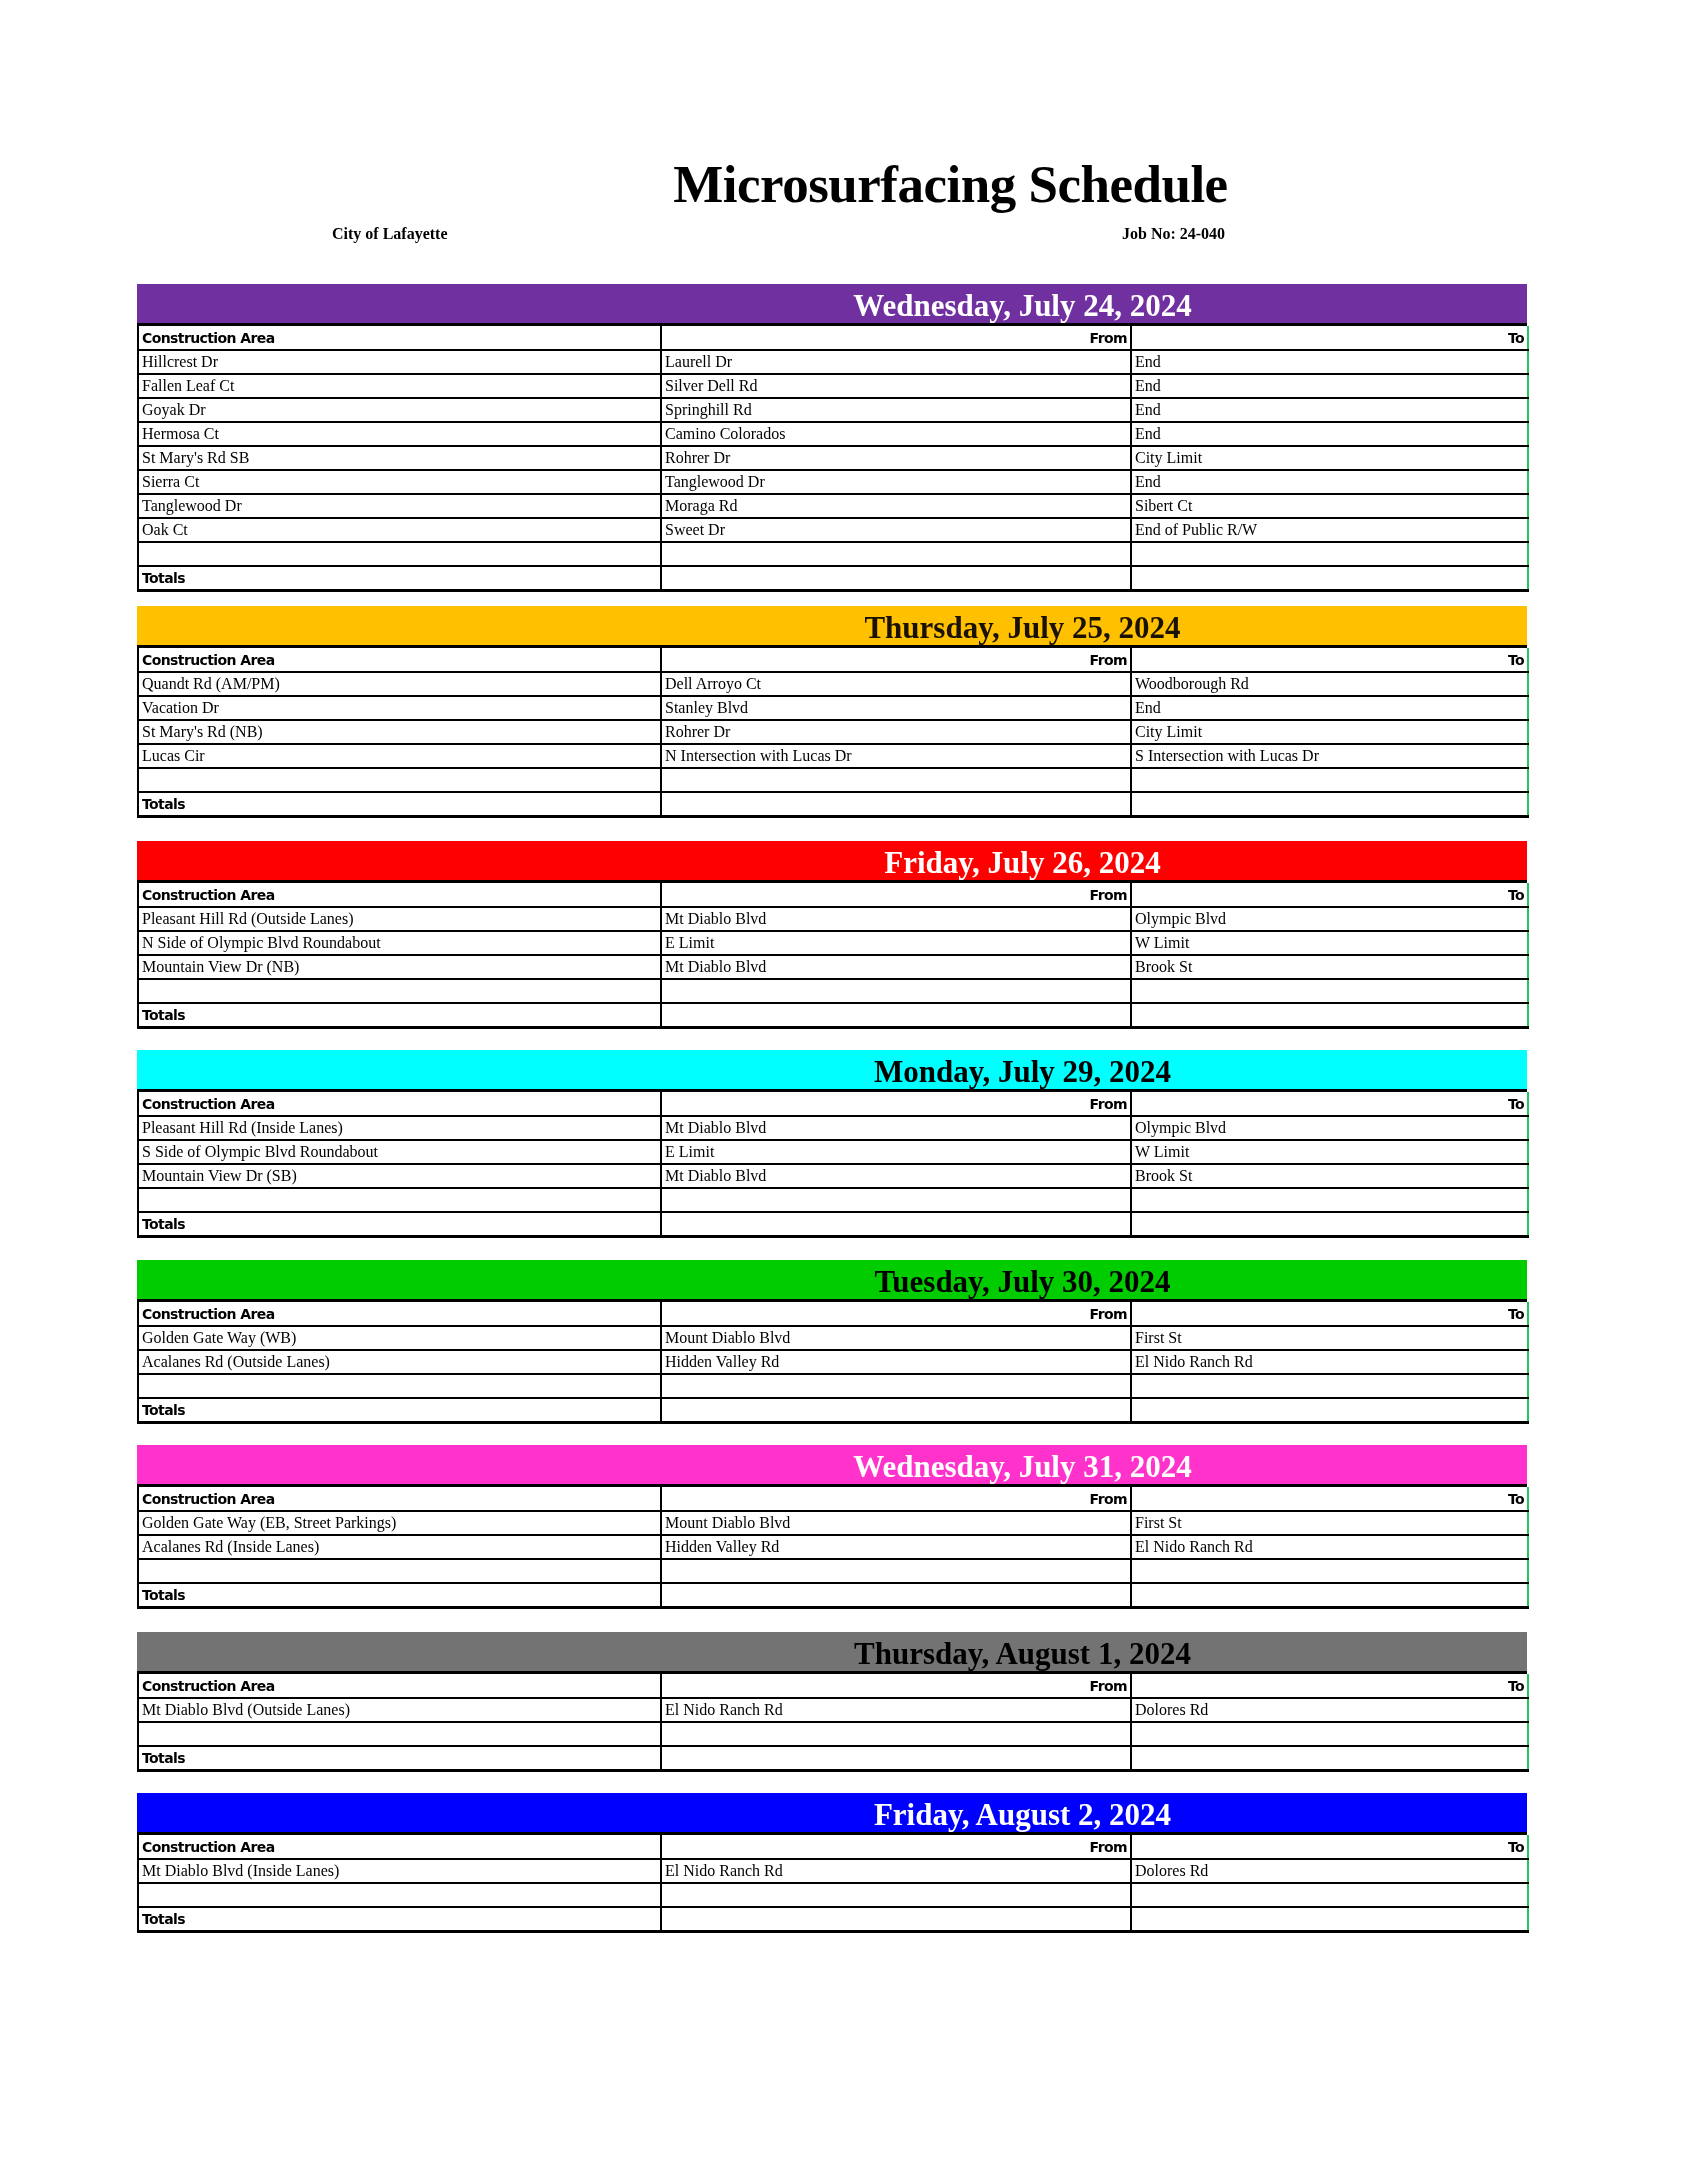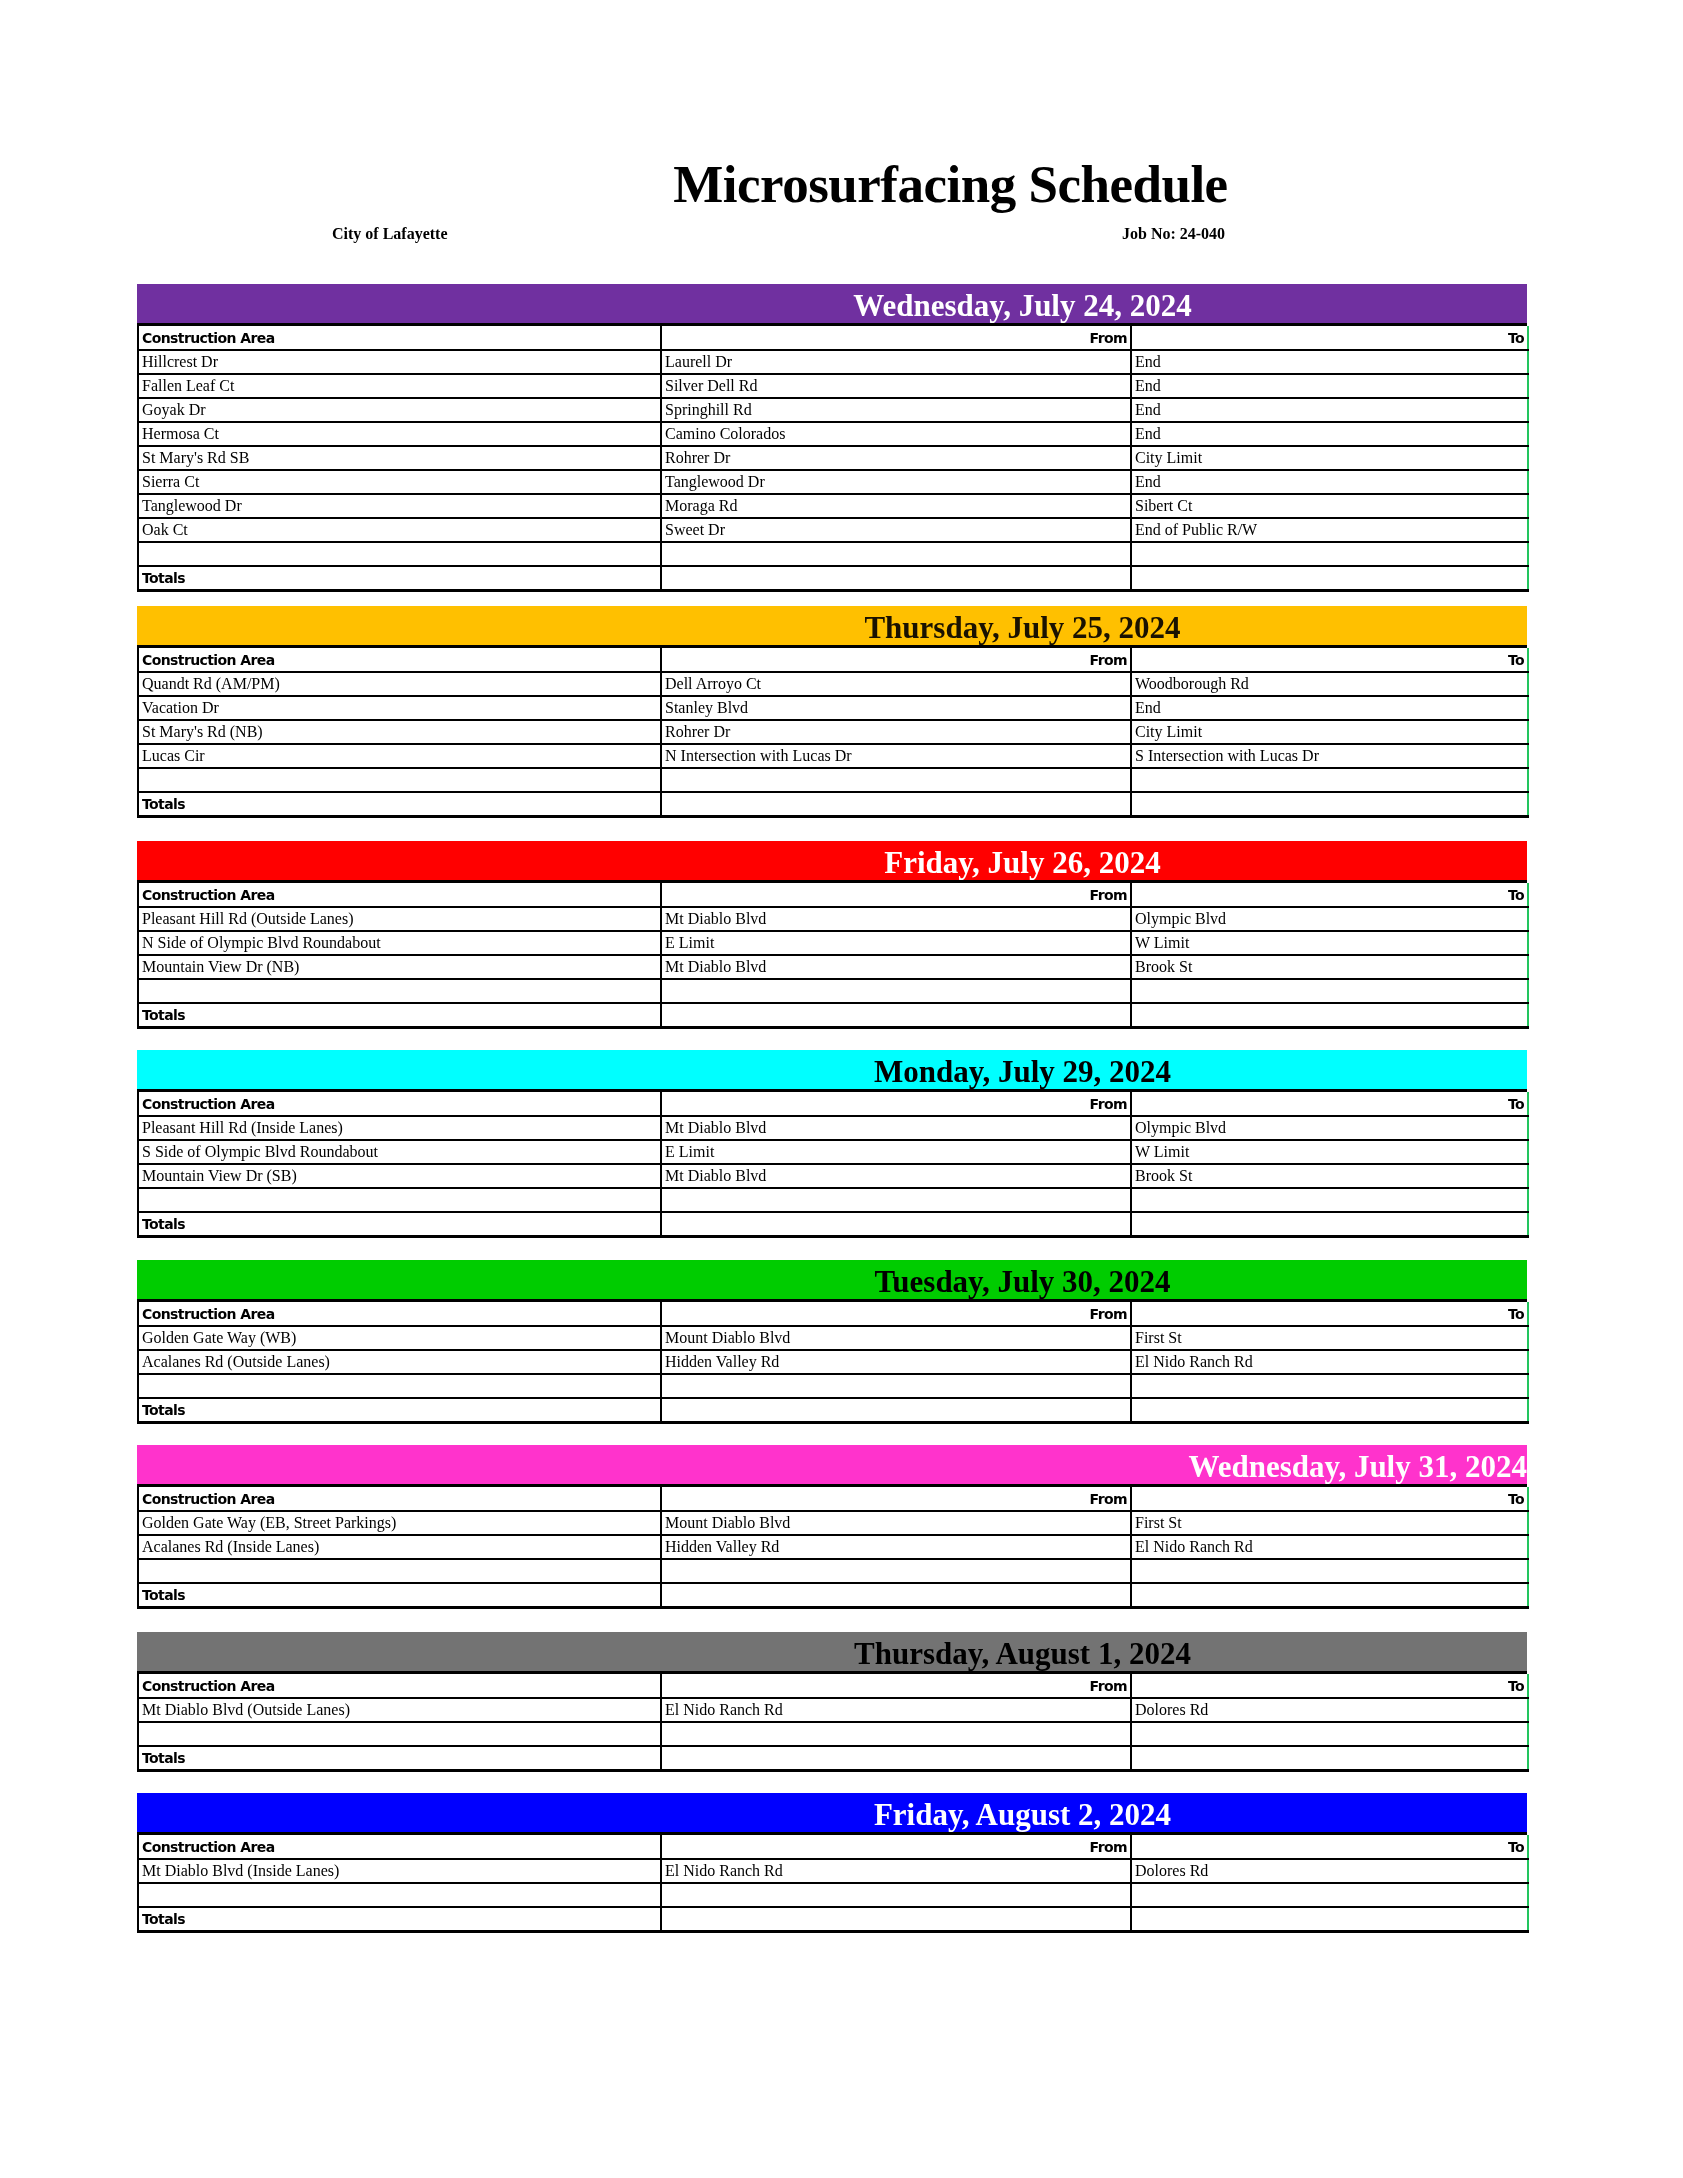--- a/index.html
+++ b/index.html
@@ -268,21 +268,21 @@
           <tr>
             <td class="c1 totals">Totals</td>
             <td class="c2"></td>
             <td class="c3"></td>
           </tr>
         </tbody>
       </table>
     </div>
     <div class="day" style="top: 1445px;">
       <div class="day-header" style="background: rgb(255, 51, 204);">
-        <div class="day-title" style="color: rgb(255, 255, 255); text-align: right;">Wednesday, July 31, 2024</div>
+        <div class="day-title" style="color: rgb(255, 255, 255);">Wednesday, July 31, 2024</div>
       </div>
       <table>
         <colgroup>
           <col class="c1">
           <col class="c2">
           <col class="c3">
         </colgroup>
         <tbody>
           <tr>
             <th class="c1">Construction Area</th>

